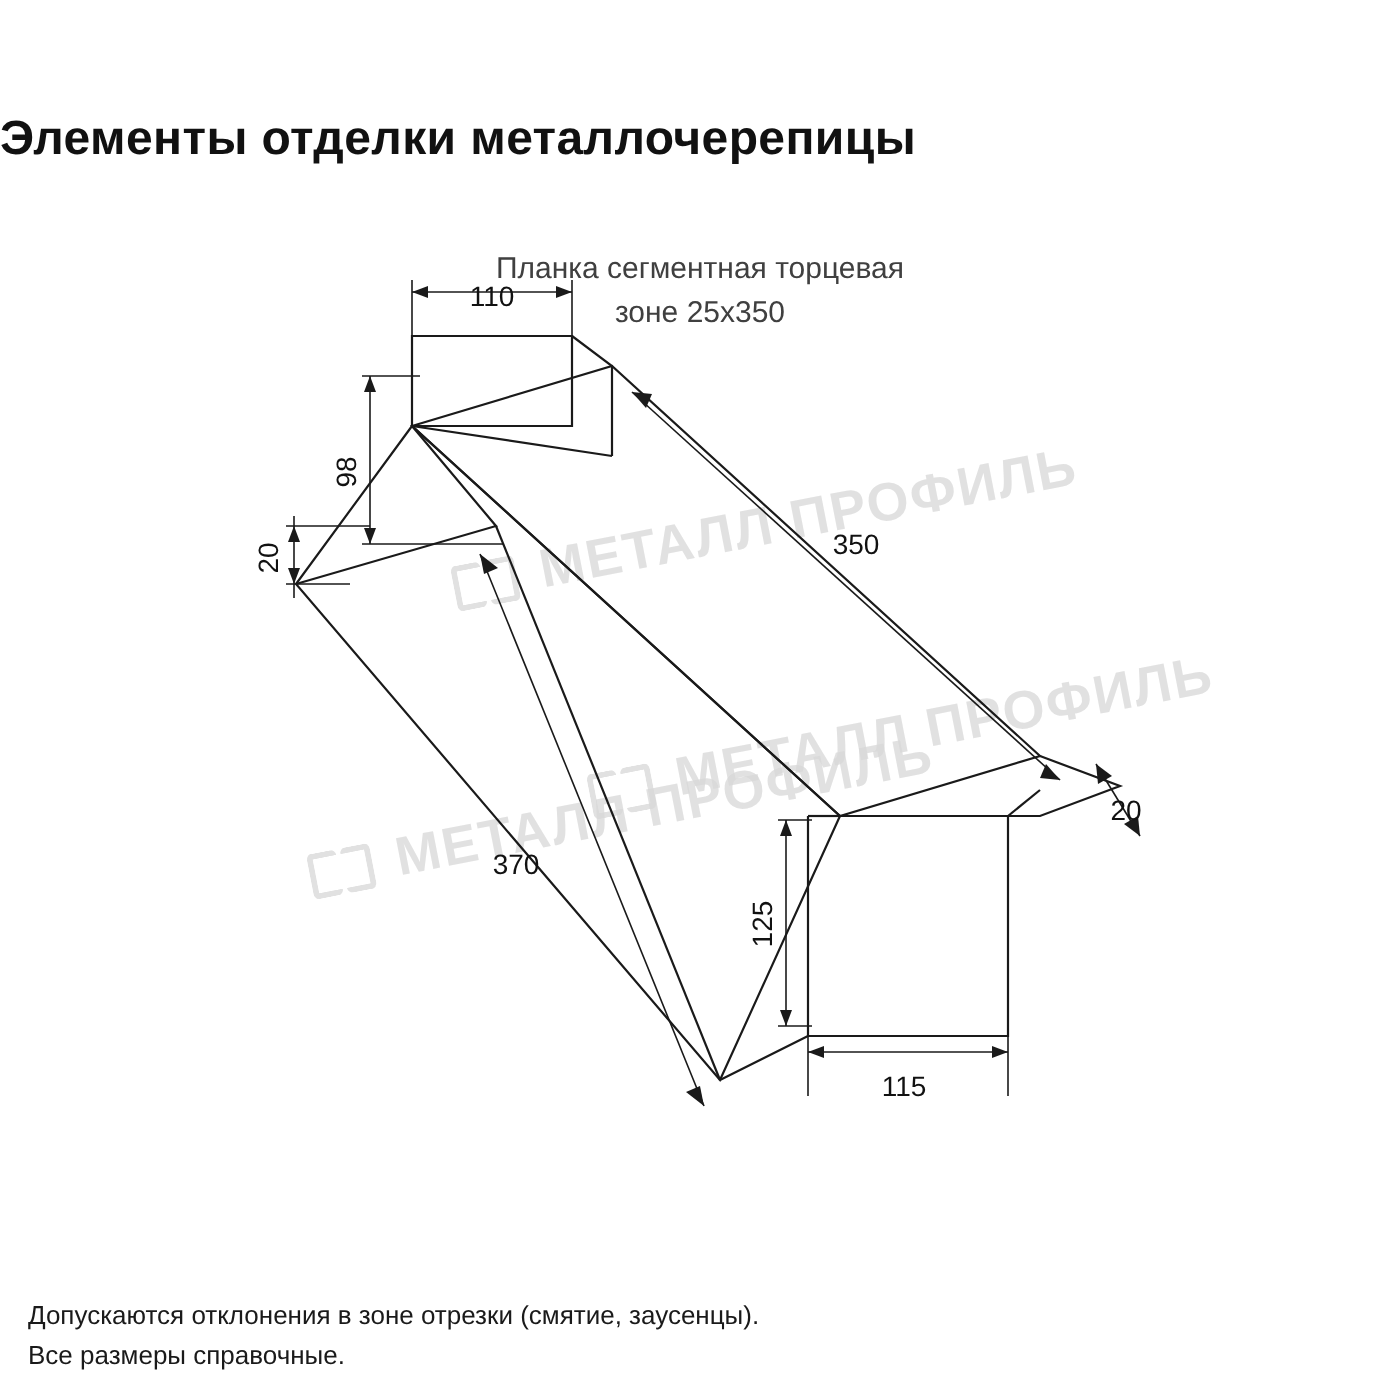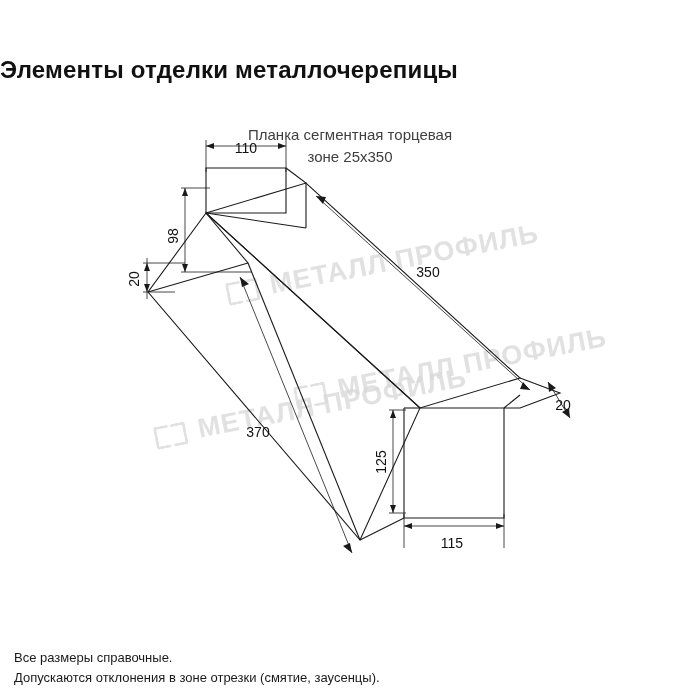--- a/index.html
+++ b/index.html
@@ -208,17 +208,17 @@
       <text x="139" y="279" text-anchor="middle" transform="rotate(-90 139 279)">20</text>
       <text x="428" y="277" text-anchor="middle">350</text>
       <text x="258" y="437" text-anchor="middle">370</text>
       <text x="563" y="410" text-anchor="middle">20</text>
       <text x="386" y="462" text-anchor="middle" transform="rotate(-90 386 462)">125</text>
       <text x="452" y="548" text-anchor="middle">115</text>
     </g>
   </svg>
 
   <div class="footnotes">
+    <div>Допускаются отклонения в зоне отрезки (смятие, заусенцы).</div>
     <div>Все размеры справочные.</div>
-    <div>Допускаются отклонения в зоне отрезки (смятие, заусенцы).</div>
   </div>
 
 </div>
 
 </body></html>

